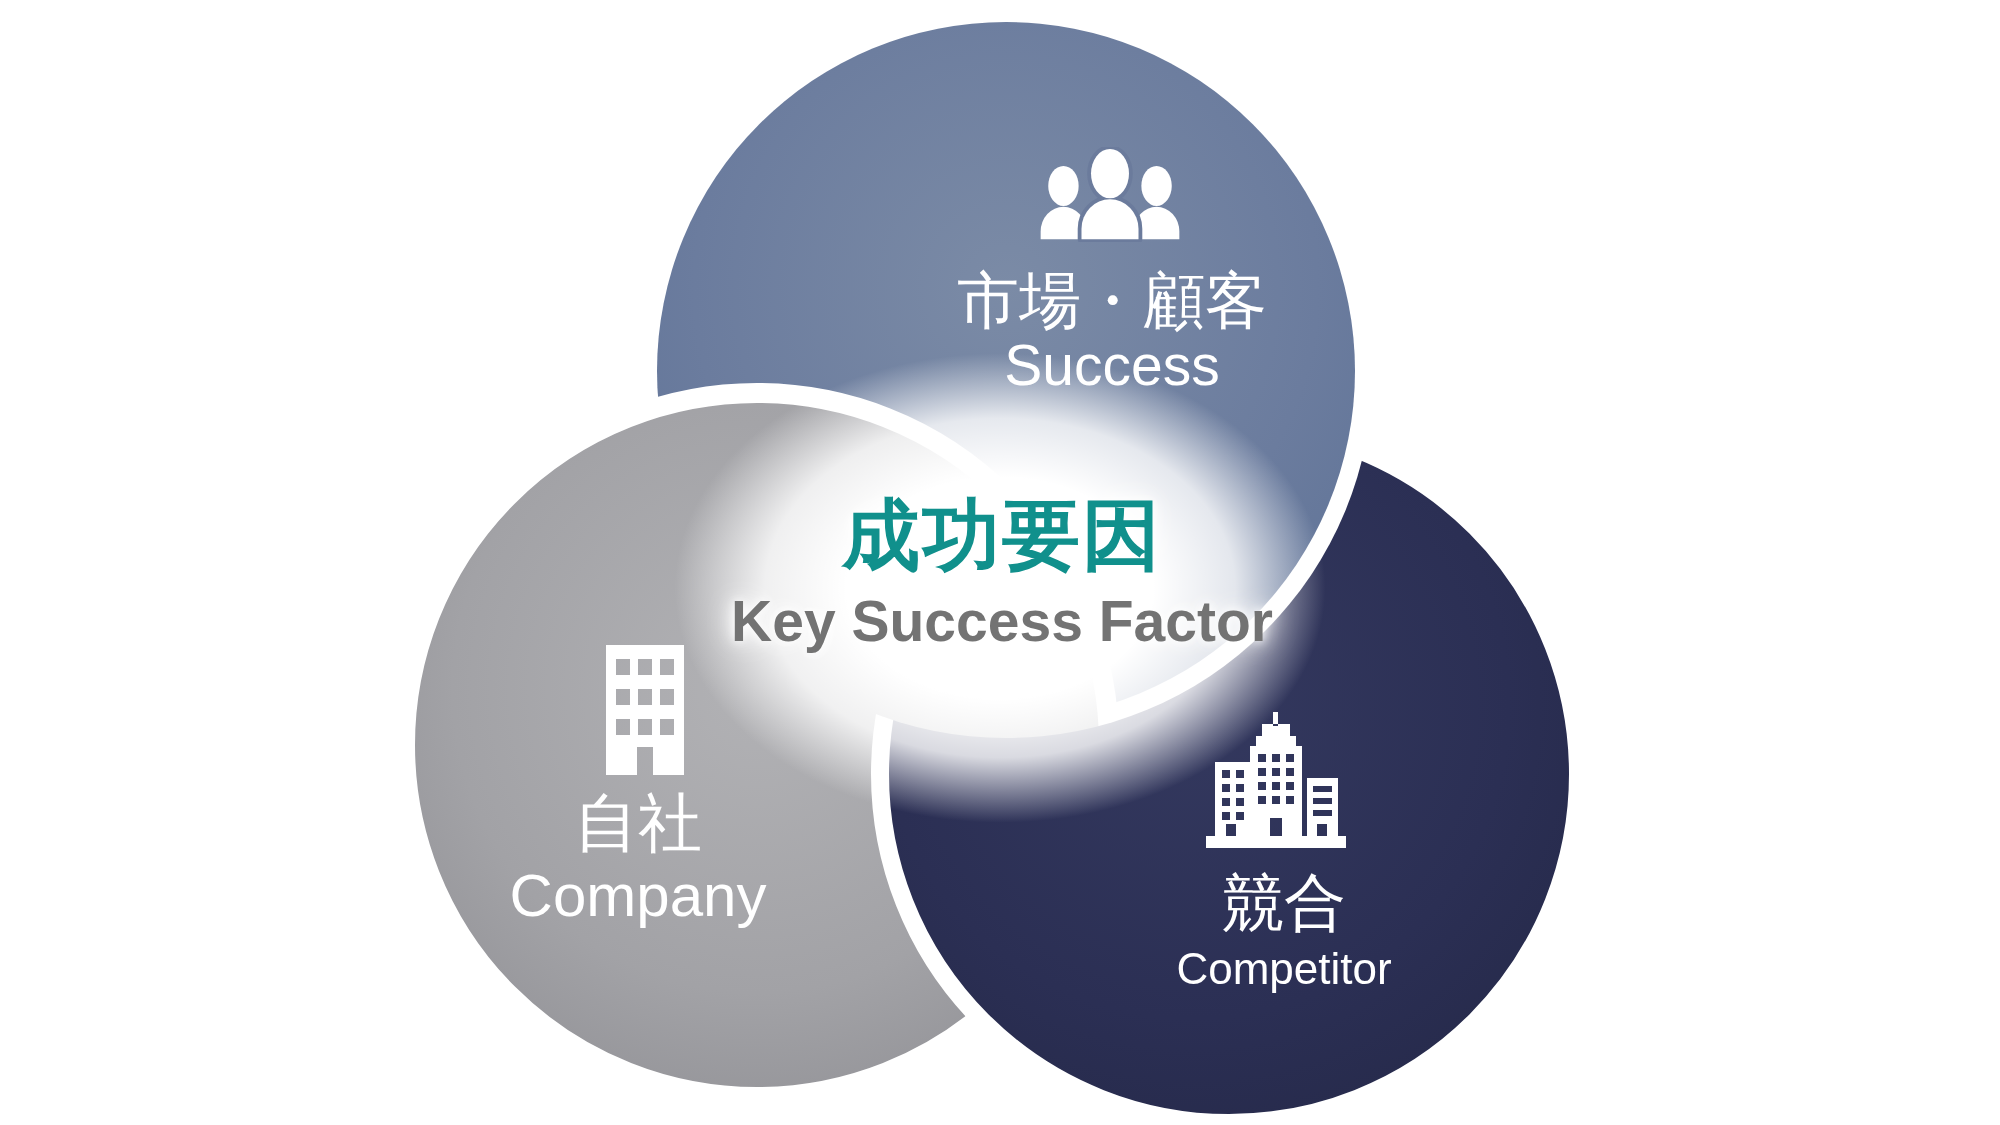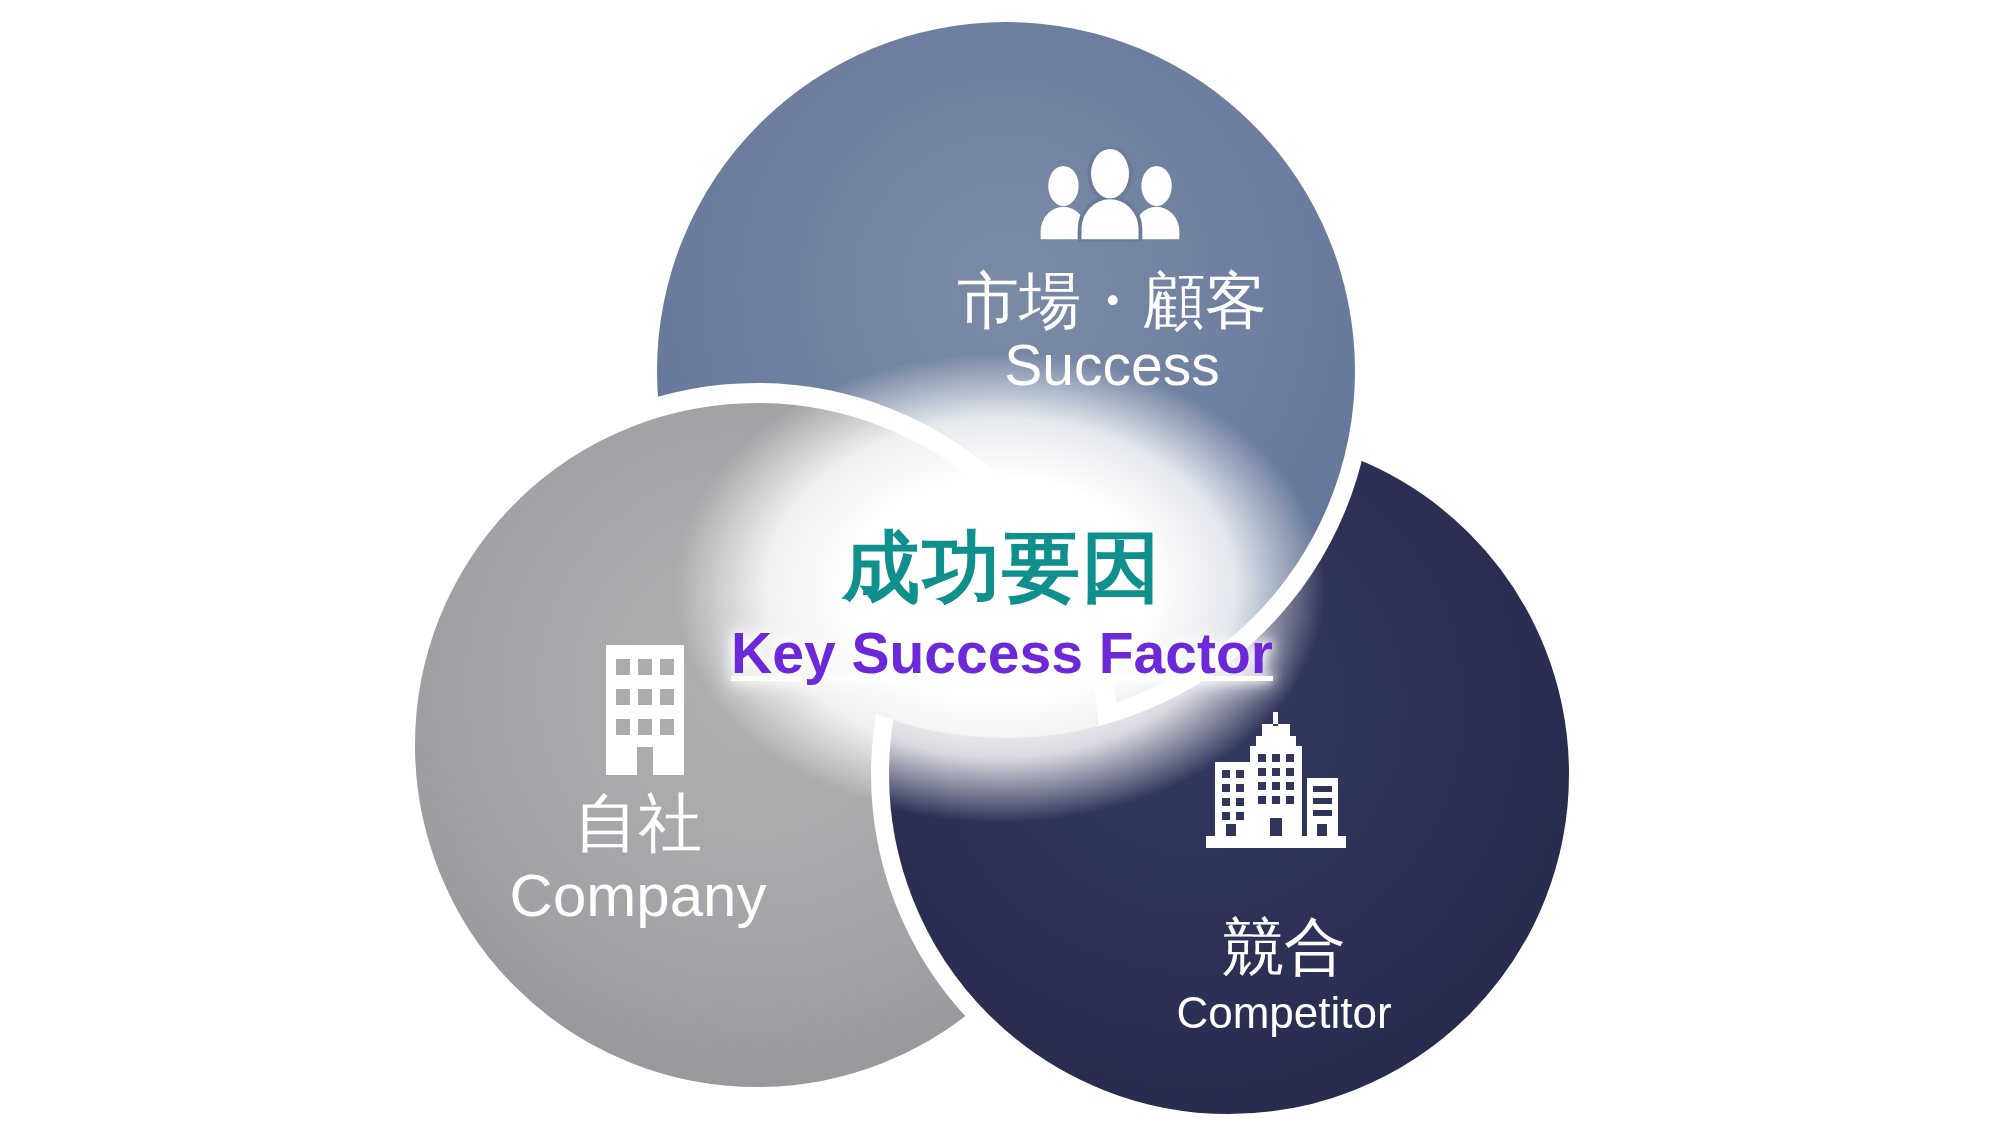--- a/index.html
+++ b/index.html
@@ -43,25 +43,25 @@
   .label .en { display: block; }
 
   .customer-label { left: 1112px; top: 268px; }
   .customer-label .ja { font-size: 62px; line-height: 1.06; font-weight: 400; }
   .customer-label .en { font-size: 57px; line-height: 1.12; font-weight: 400; }
 
   .company-label { left: 638px; top: 790px; }
   .company-label .ja { font-size: 64px; line-height: 1.05; font-weight: 400; }
   .company-label .en { font-size: 60px; line-height: 1.1; margin-top: 6px; font-weight: 400; }
 
-  .competitor-label { left: 1284px; top: 870px; margin-top: 44px; }
+  .competitor-label { left: 1284px; top: 870px; }
   .competitor-label .ja { font-size: 62px; line-height: 1.05; font-weight: 400; }
   .competitor-label .en { font-size: 44px; line-height: 1.1; margin-top: 10px; font-weight: 400; }
 
-  .center-label { left: 1002px; top: 528px; text-decoration: underline; }
+  .center-label { left: 1002px; top: 496px; }
   .center-label .ja {
     font-size: 78px;
     font-weight: 700;
     line-height: 1.0;
     letter-spacing: 2px;
     text-shadow: 0 0 10px #fff, 0 0 18px #fff, 0 0 30px #fff;
   }
   .center-label .en {
     font-size: 57px;
     font-weight: 700;
@@ -177,16 +177,16 @@
     <span class="en">Company</span>
   </div>
 
   <div class="label competitor-label">
     <span class="ja">競合</span>
     <span class="en">Competitor</span>
   </div>
 
   <div class="label center-label">
     <span class="ja" style="color: rgb(16, 144, 140);">成功要因</span>
-    <span class="en" style="color: #6d28d9;">Key Success Factor</span>
+    <span class="en" style="color: #737373;">Key Success Factor</span>
   </div>
 
 </div>
 
 </body></html>

